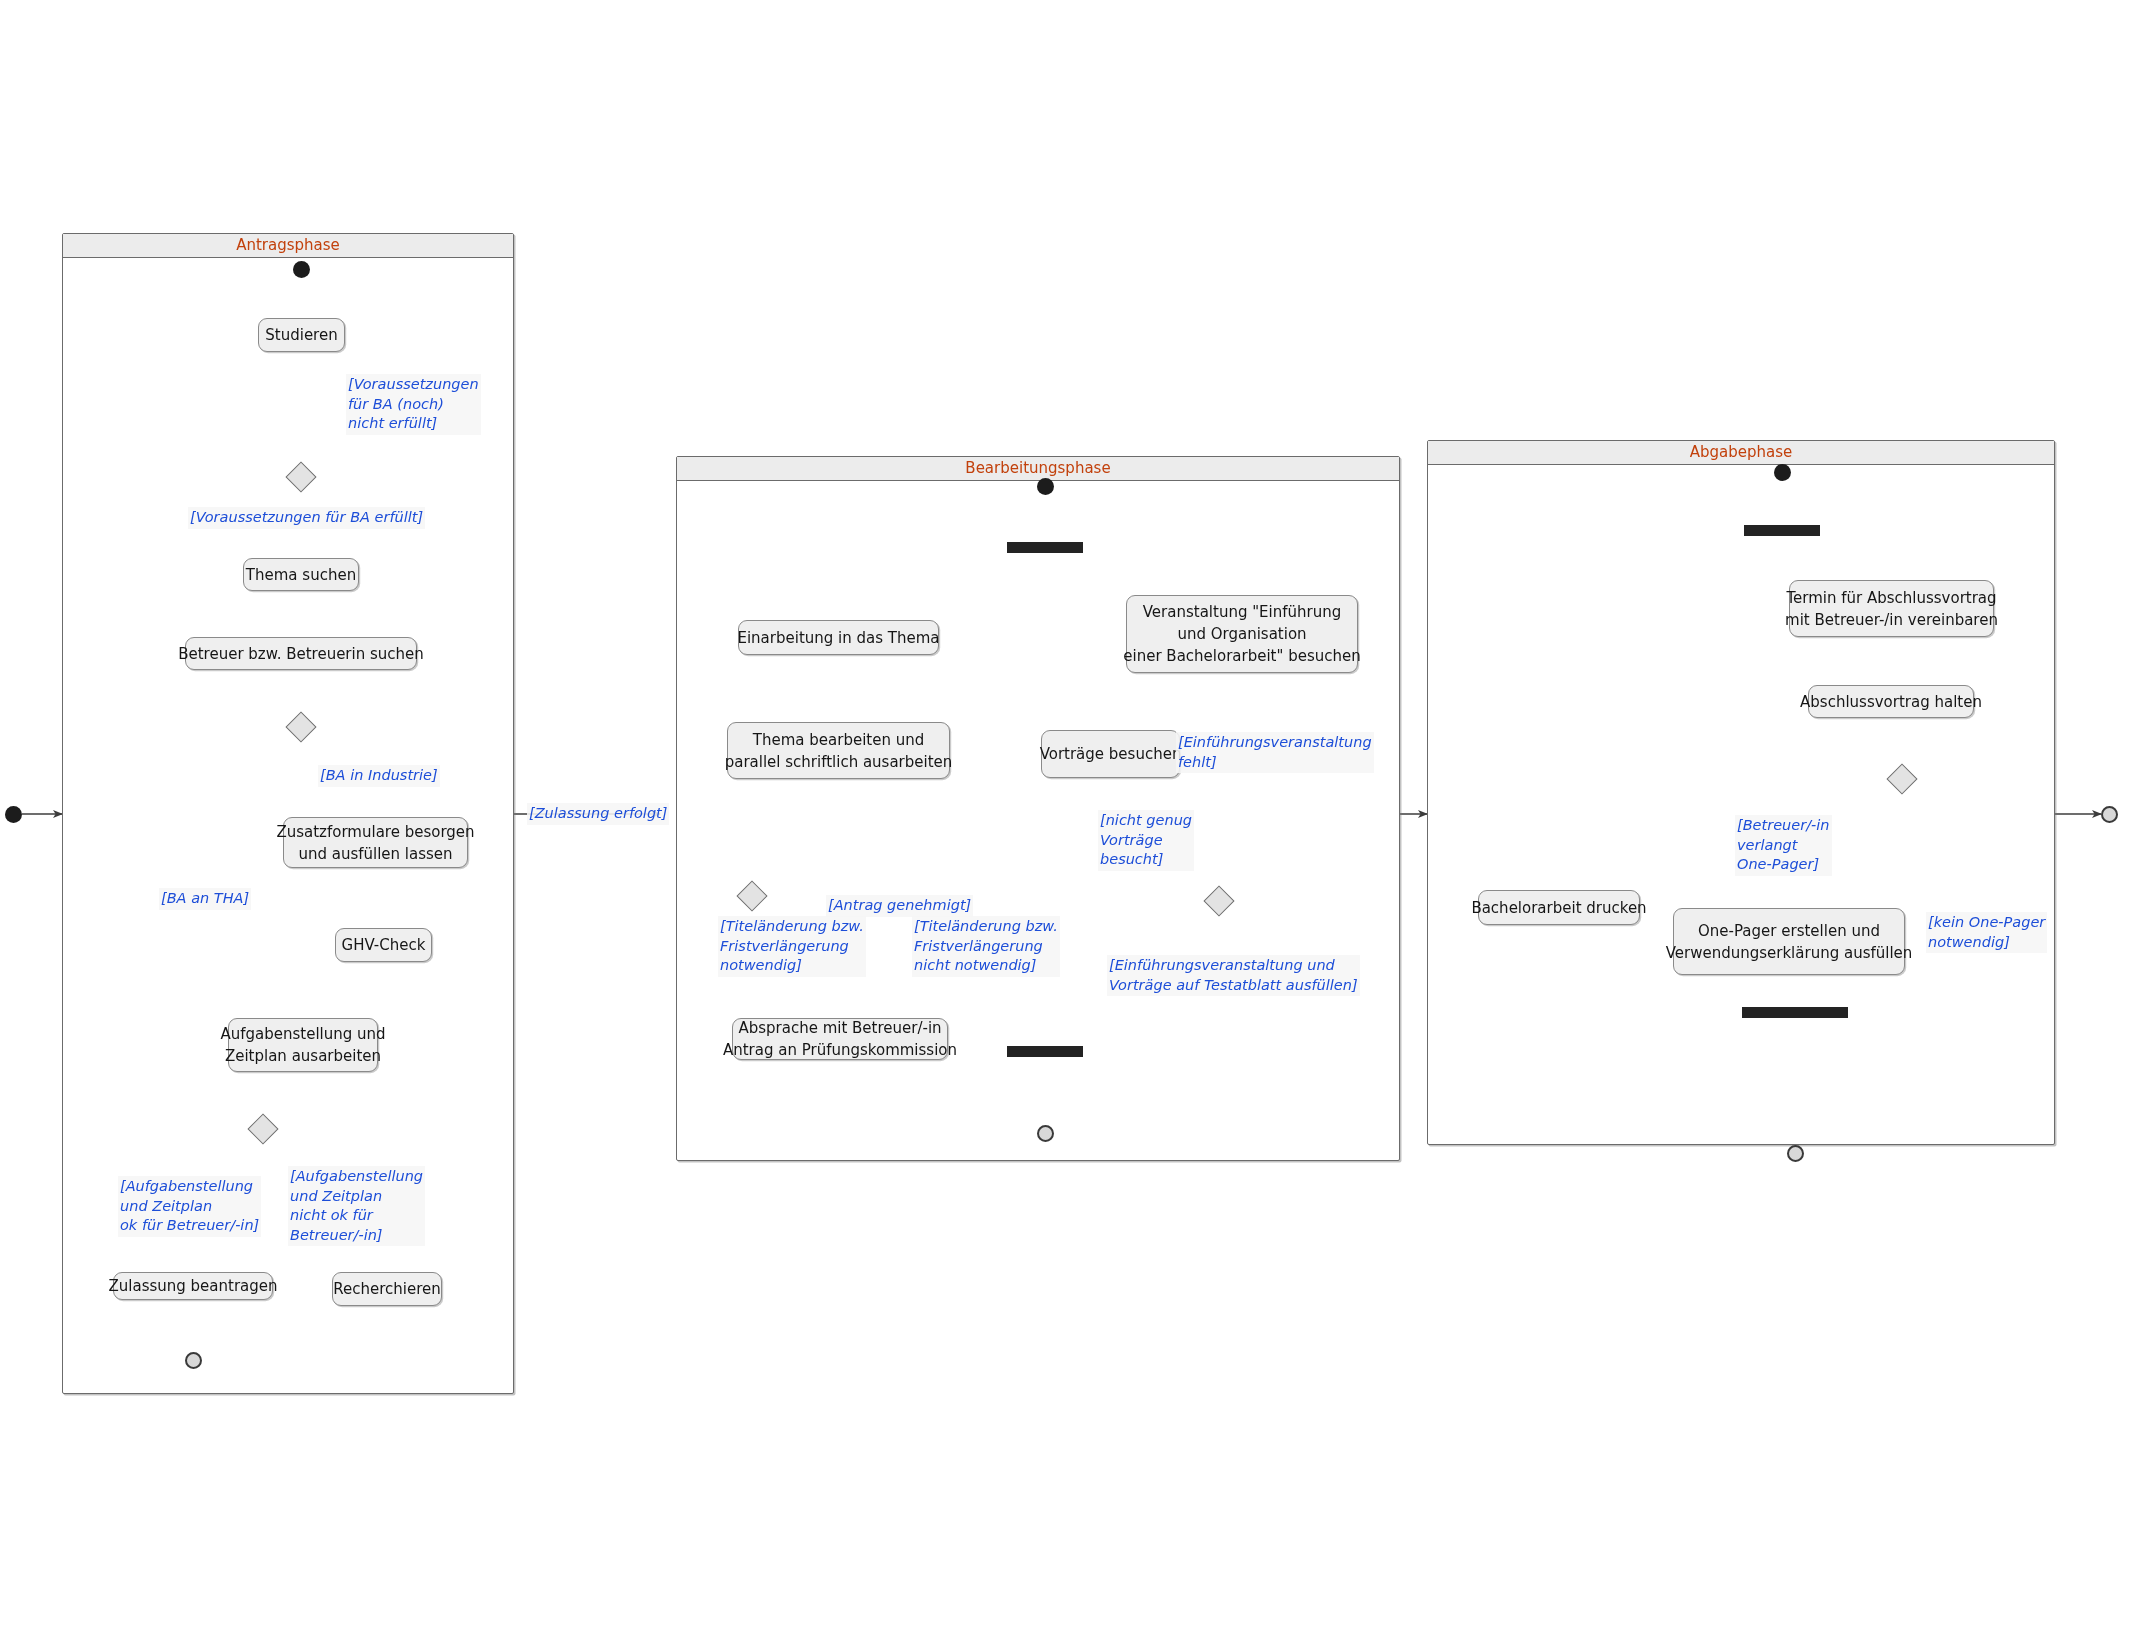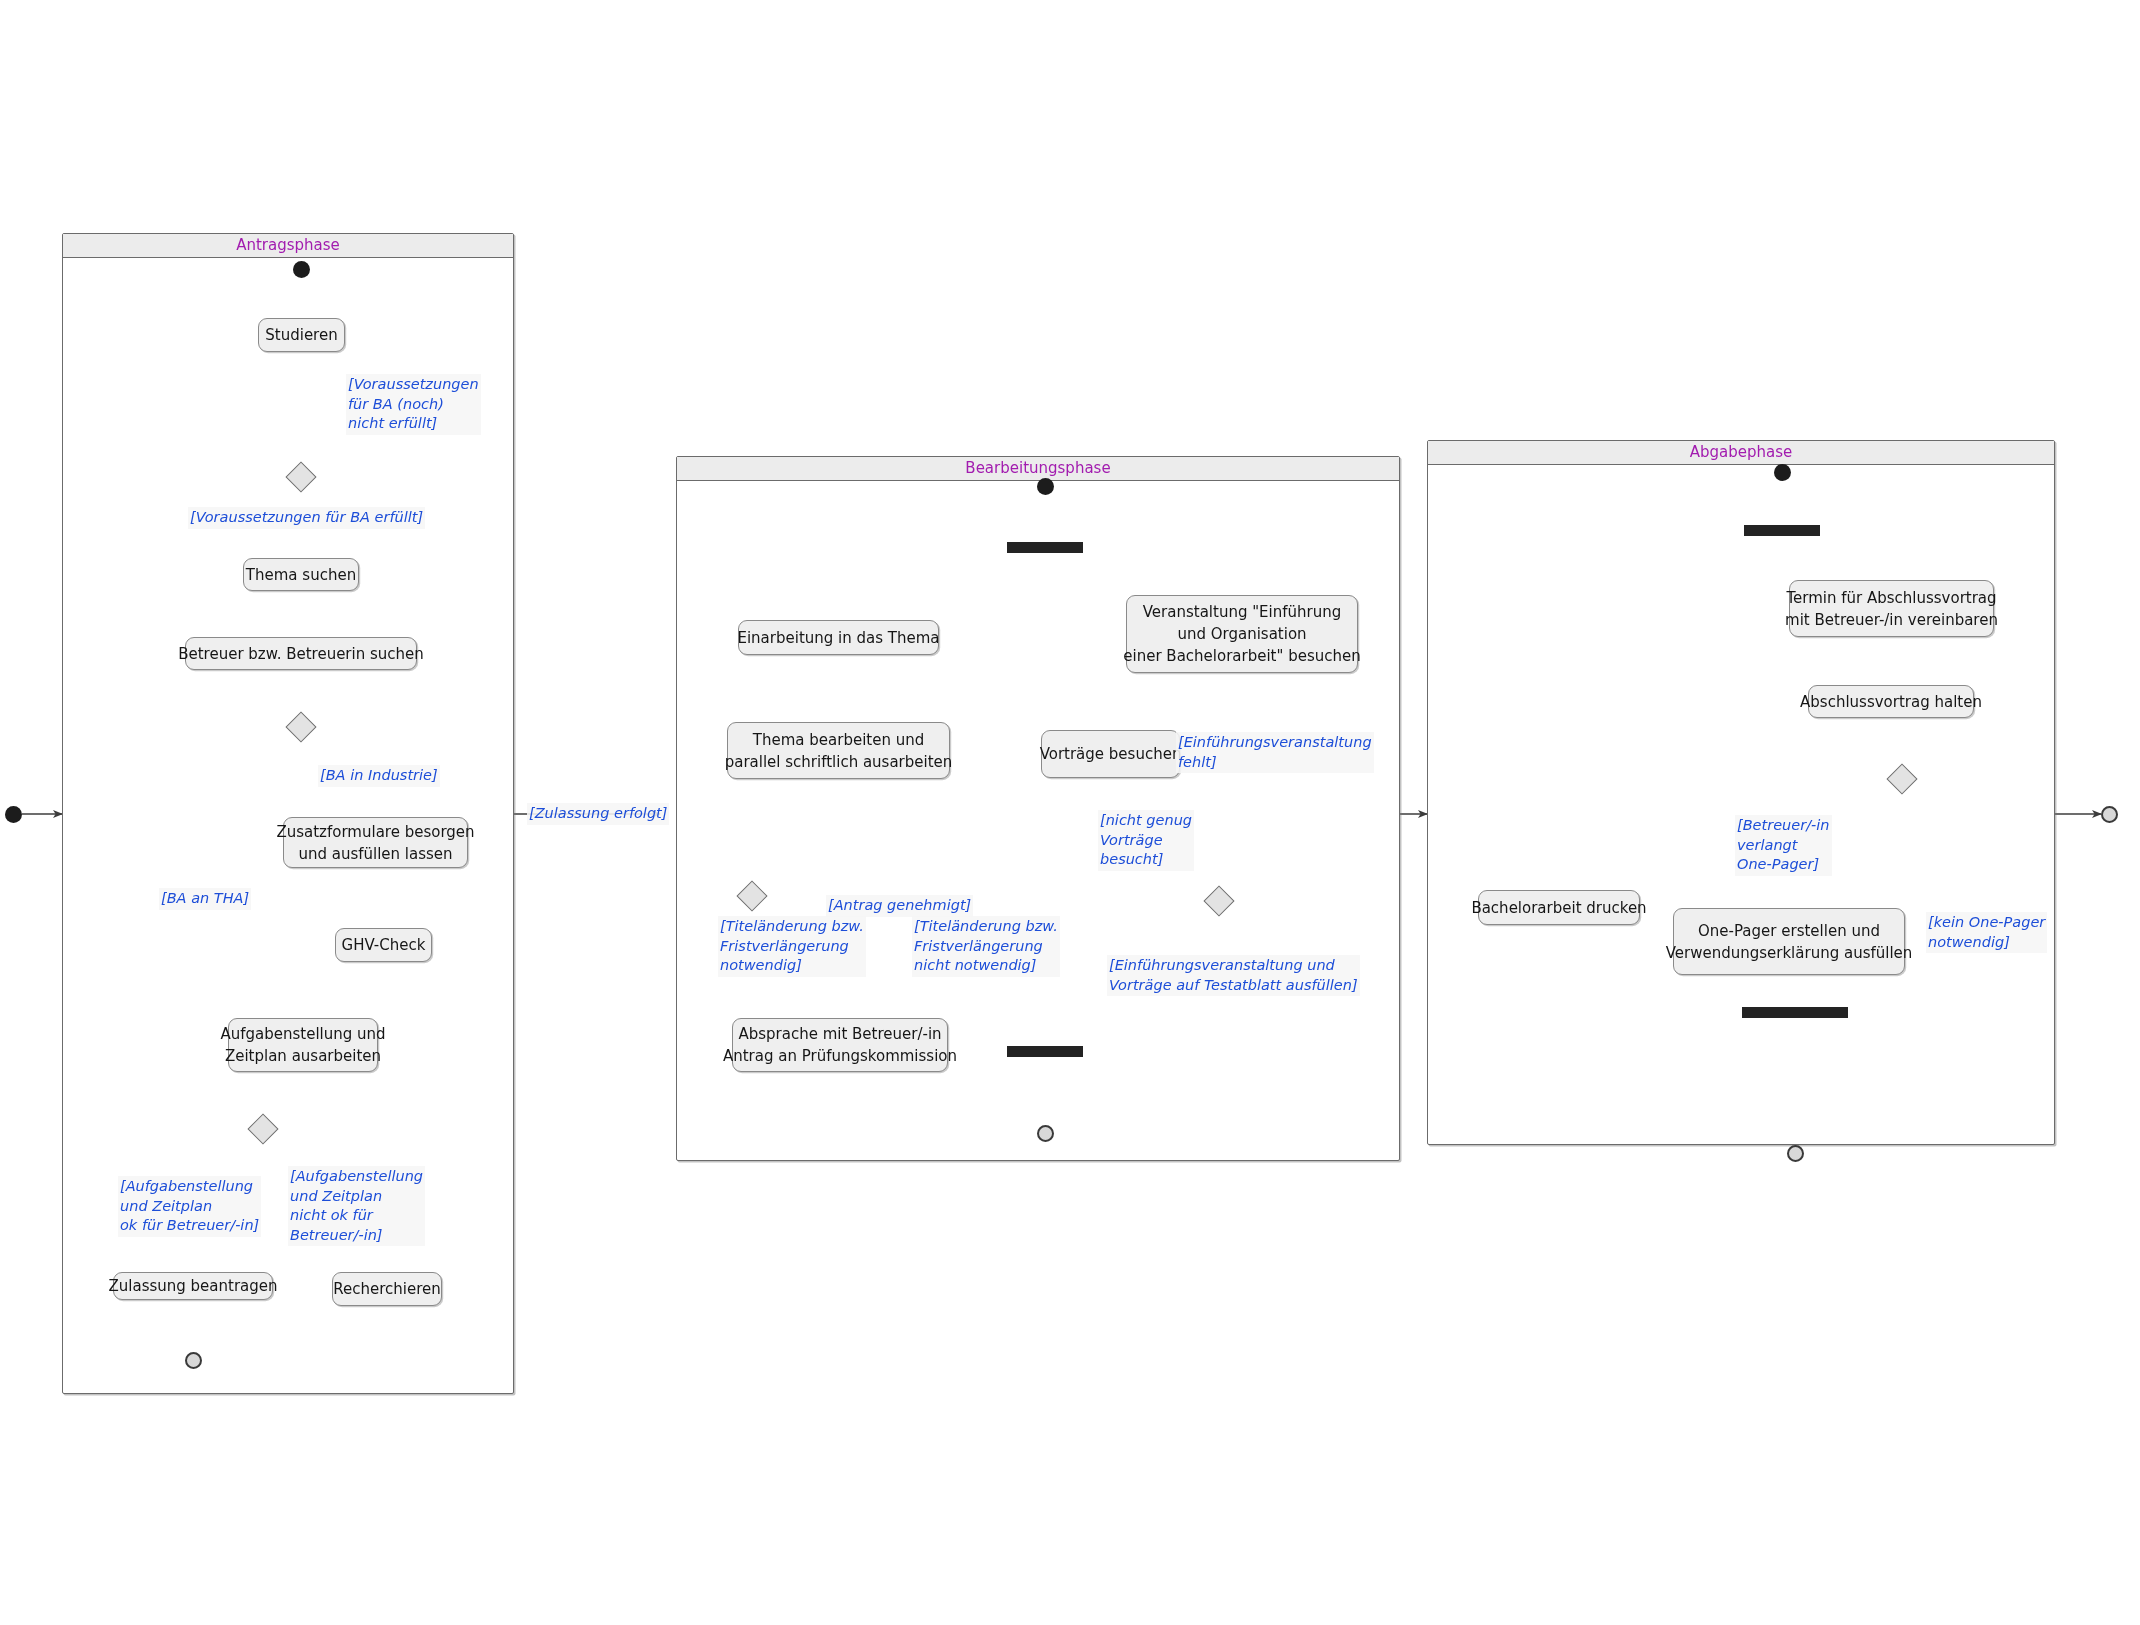--- a/index.html
+++ b/index.html
@@ -35,21 +35,21 @@
     background: #ffffff;
     border-radius: 2px;
     box-shadow: 1.5px 1.5px 0 rgba(120,120,120,.45);
   }
   .partition-header {
     box-sizing: border-box;
     height: 24px;
     line-height: 23px;
     text-align: center;
     font-size: 15px;
-    color: #a21caf;
+    color: #c2410c;
     background: #ececec;
     border-bottom: 1.6px solid #6b6b6b;
   }
   
   .action {
     position: absolute;
     box-sizing: border-box;
     background: #efefef;
     border: 1.5px solid #8a8a8a;
     border-radius: 9px;
@@ -284,21 +284,21 @@
   <div class="guard" style="left:826px; top:895px;">[Antrag genehmigt]</div>
 
   <div class="guard" style="left:718px; top:916px;">[Titeländerung bzw.
 Fristverlängerung
 notwendig]</div>
 
   <div class="guard" style="left:912px; top:916px;">[Titeländerung bzw.
 Fristverlängerung
 nicht notwendig]</div>
 
-  <div class="action" style="left:732px; top:1018px; width:216px; height:54px;">Absprache mit Betreuer/-in
+  <div class="action" style="left:732px; top:1018px; width:216px; height:42px;">Absprache mit Betreuer/-in
 Antrag an Prüfungskommission</div>
 
   <div class="guard" style="left:1176px; top:732px;">[Einführungsveranstaltung
 fehlt]</div>
 
   <div class="guard" style="left:1098px; top:810px;">[nicht genug
 Vorträge
 besucht]</div>
 
   <div class="decision" style="left:1208px; top:890px;"></div>

